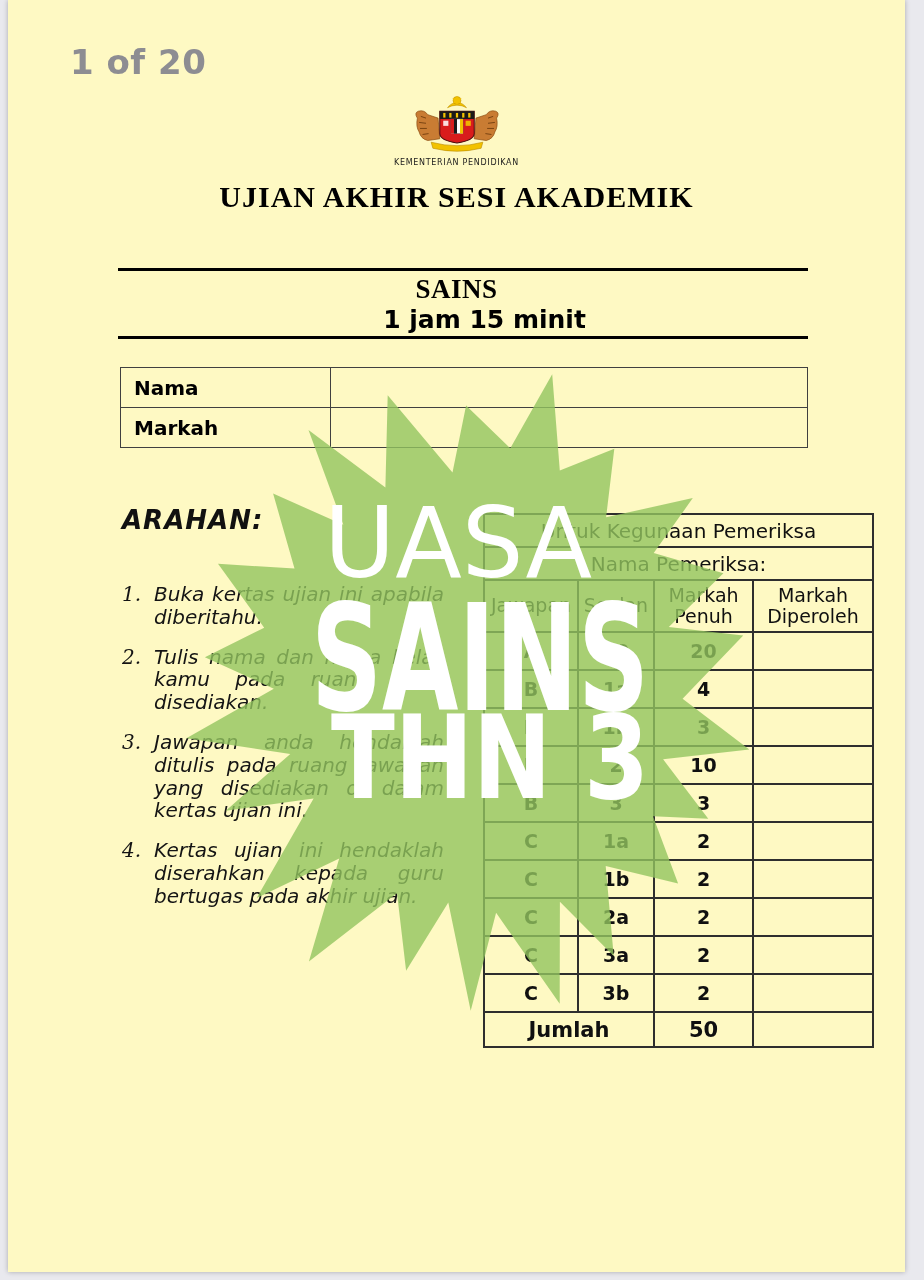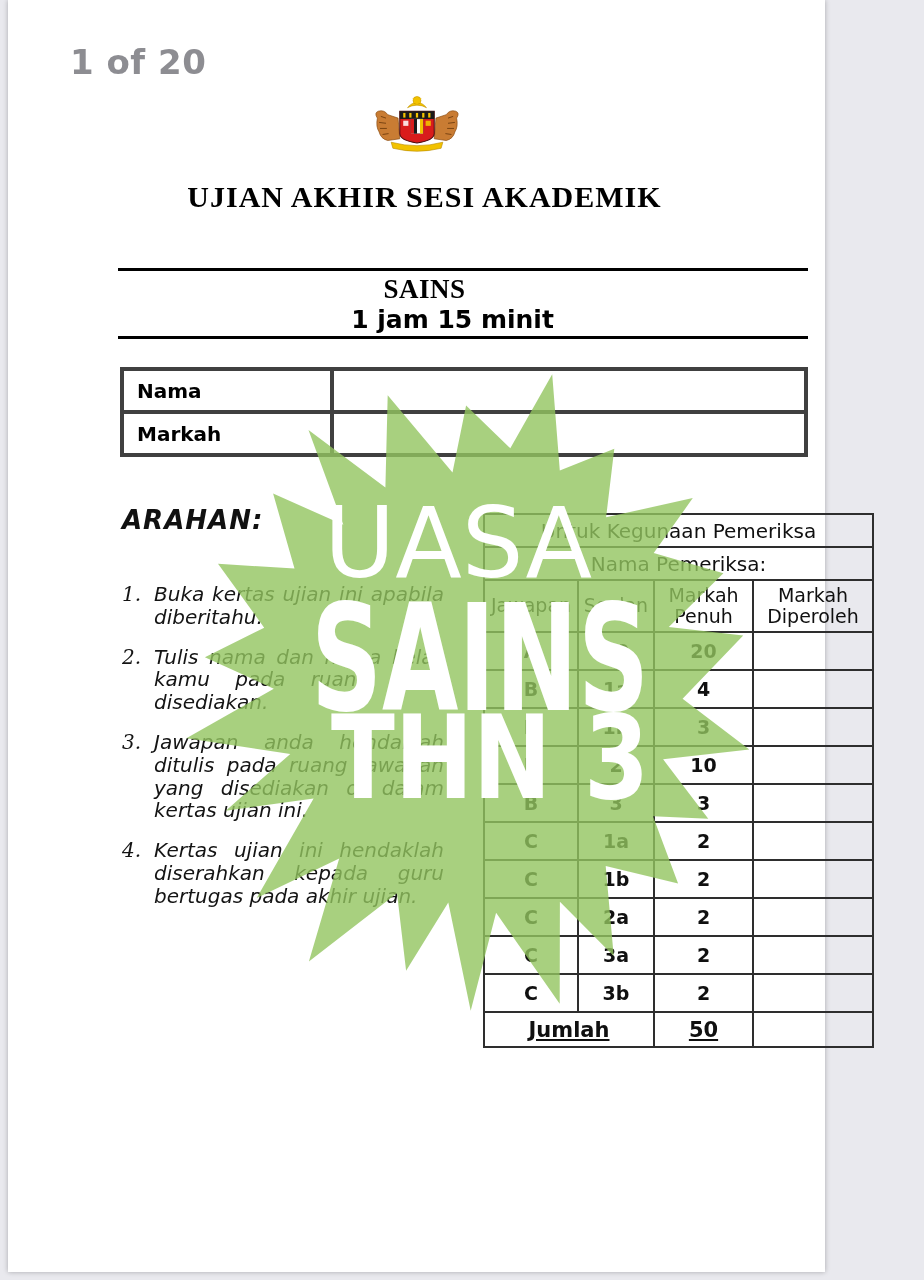--- a/index.html
+++ b/index.html
@@ -3,45 +3,45 @@
 <meta charset="utf-8">
 <style>
   html,body{margin:0;padding:0;}
   body{
     width:924px;height:1280px;overflow:hidden;
     background:#e9e9ee;
     font-family:"DejaVu Sans","Liberation Sans",sans-serif;
   }
   .page{
     position:absolute;left:8px;top:0;
-    width:817px;height:1272px;background:#ffffff;
+    width:897px;height:1272px;background:#fef9c3;
     box-shadow:0 0 5px rgba(0,0,0,.28);
   }
   .page-indicator{
     position:absolute;left:62px;top:42px;
     font-size:34px;font-weight:bold;color:#8d8d92;letter-spacing:.5px;
   }
   .crest-wrap{position:absolute;top:94px;left:0;width:100%;text-align:center;}
   .crest-wrap svg{display:block;margin:0 auto;}
   .ministry{
     font-size:8px;letter-spacing:.7px;color:#1c1c1c;margin-top:2px;
     font-family:"DejaVu Sans",sans-serif;
   }
-  .ctr{position:absolute;left:8px;width:100%;text-align:center;color:#000;}
+  .ctr{position:absolute;left:0;width:100%;text-align:center;color:#000;}
   .title1{top:180px;font-family:"Liberation Serif","DejaVu Serif",serif;font-weight:bold;font-size:30px;letter-spacing:1px;}
   .title2{top:226px;font-family:"Liberation Serif","DejaVu Serif",serif;font-weight:bold;font-size:30px;letter-spacing:1px;}
   .subject{top:274px;font-family:"Liberation Serif","DejaVu Serif",serif;font-weight:bold;font-size:27px;letter-spacing:.5px;}
   .duration{top:305px;font-weight:bold;font-size:25px;padding-left:28px;}
   .rule{position:absolute;left:110px;width:690px;border-top:3px solid #000;}
   #rule1{top:268px;}
   #rule2{top:336px;}
   table{border-collapse:collapse;}
   .student-table{position:absolute;left:112px;top:367px;width:688px;table-layout:fixed;}
   .student-table td{
-    border:4px solid #404040;height:39px;
+    border:1px solid #404040;height:39px;
     font-size:20px;font-weight:bold;color:#000;padding:0 0 0 13px;
   }
   .arahan{
     position:absolute;left:114px;top:505px;
     font-size:26px;font-weight:bold;font-style:italic;color:#111;letter-spacing:1px;
   }
   .instructions{position:absolute;left:114px;top:583px;width:322px;}
   .inst-item{
     display:flex;margin-bottom:17px;color:#141414;
     font-style:italic;font-size:20px;line-height:1.14;
@@ -54,21 +54,21 @@
     font-family:"DejaVu Sans",sans-serif;
   }
   .examiner-table td{
     border:2px solid #2e2e2e;text-align:center;vertical-align:middle;
     font-size:19px;color:#101010;padding:1px 2px;
   }
   .et-title td{height:29px;font-size:20px;text-align:center;}
   .et-name td{height:29px;font-size:20px;}
   .et-head td{height:48px;line-height:1.12;}
   .et-row td{height:34px;font-weight:bold;}
-  .et-total td{height:31px;font-weight:bold;font-size:21px;text-decoration:underline;}
+  .et-total td{height:31px;font-weight:bold;font-size:21px;}
   .watermark{
     position:absolute;left:162px;top:360px;width:600px;height:660px;
     pointer-events:none;
   }
   .wm-thin{font-family:"DejaVu Sans",sans-serif;font-weight:normal;fill:#fff;}
   .wm-heavy{font-family:"DejaVu Sans",sans-serif;font-weight:bold;fill:#fff;}
 </style>
 </head>
 <body>
 
@@ -99,20 +99,21 @@
       </g>
       <rect x="53" y="29" width="14" height="17" fill="#ffffff" stroke="#555" stroke-width="0.5"></rect>
       <rect x="53" y="29" width="3.5" height="17" fill="#d91c1c"></rect>
       <rect x="56.5" y="29" width="3.5" height="17" fill="#1a1a1a"></rect>
       <rect x="63.5" y="29" width="3.5" height="17" fill="#f2c200"></rect>
       <rect x="44" y="31" width="6" height="6" fill="#fff" opacity="0.85"></rect>
       <rect x="70" y="31" width="6" height="6" fill="#f2c200" opacity="0.9"></rect>
 
       <path d="M30 56 Q60 64 90 56 L88 63 Q60 70 32 63 Z" fill="#f2c200" stroke="#b98b00" stroke-width="0.7"></path>
     </svg>
+    <div class="ministry">KEMENTERIAN PENDIDIKAN</div>
   </div>
 
   <div class="ctr title1">UJIAN AKHIR SESI AKADEMIK</div>
   <div class="rule" id="rule1"></div>
   <div class="ctr subject">SAINS</div>
   <div class="ctr duration">1 jam 15 minit</div>
   <div class="rule" id="rule2"></div>
 
   <table class="student-table">
     <colgroup>

